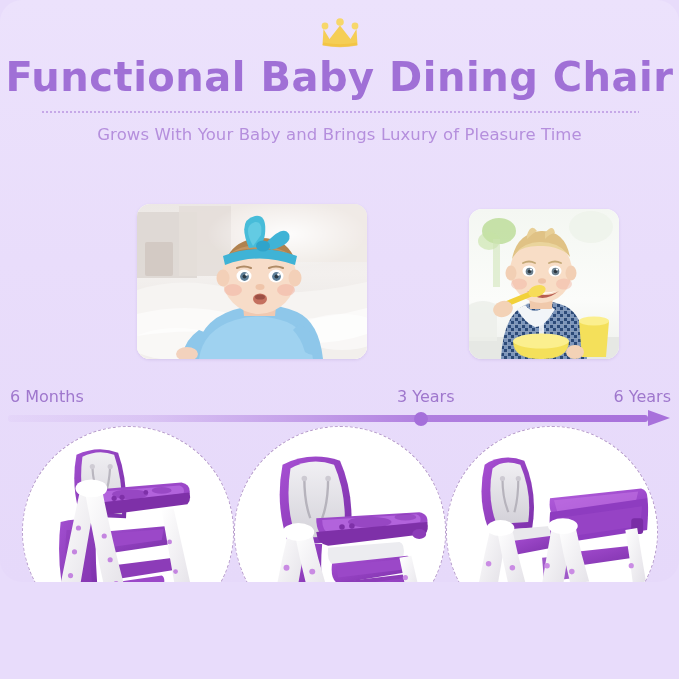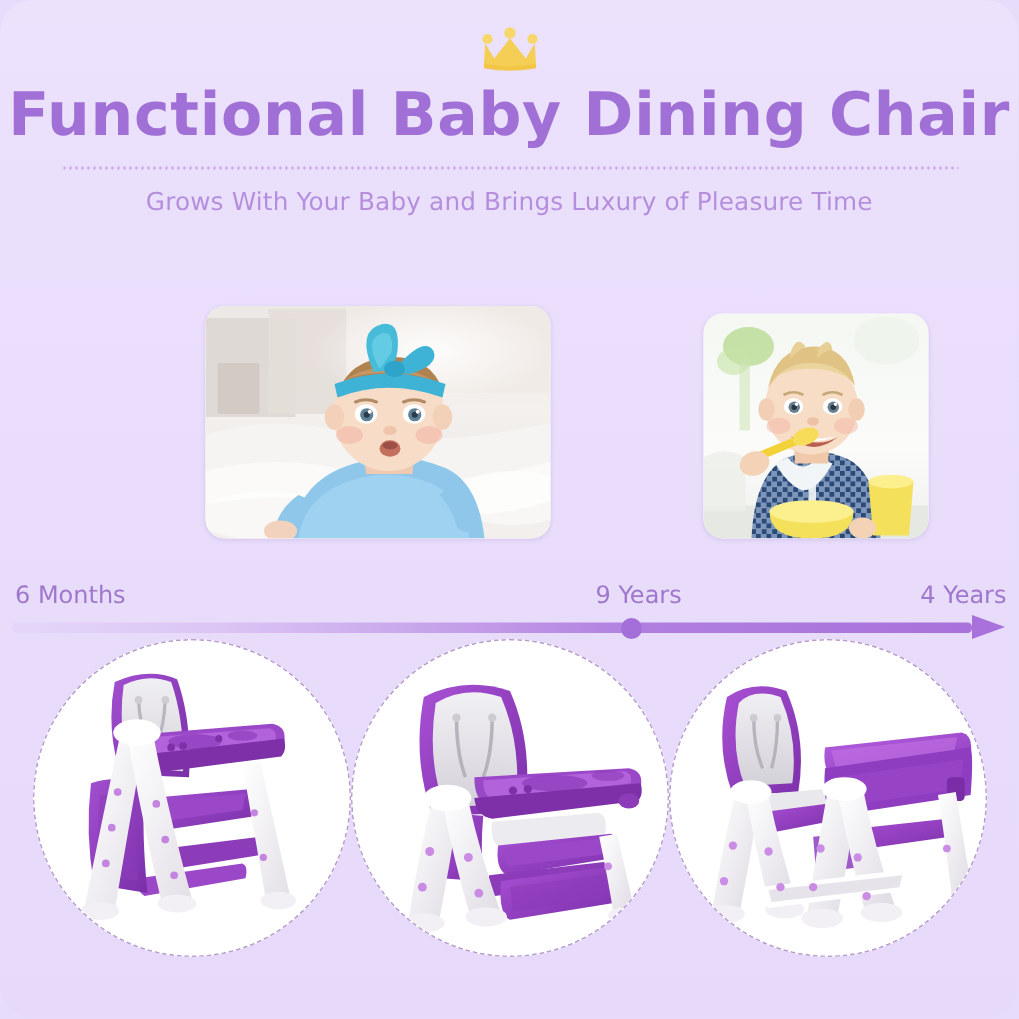--- a/index.html
+++ b/index.html
@@ -12,21 +12,21 @@
 
   body {
     background: #e8dcfb;
     font-family: "DejaVu Sans", sans-serif;
     position: relative;
   }
 
   .page {
     position: relative;
     width: 679px;
-    height: 679px;
+    height: 582px;
     background: linear-gradient(180deg, #ece2fc 0%, #e9ddfb 45%, #e6d9fa 100%);
     overflow: hidden;
     border-radius: 22px;
   }
 
   
   .header {
     padding-top: 14px;
     text-align: center;
   }
@@ -350,22 +350,22 @@
         <path d="M110 112 L140 112 L137 148 L113 148 Z" fill="#f4e05a"></path>
         <ellipse cx="125" cy="112" rx="15" ry="4.5" fill="#fbef8e"></ellipse>
 
         <ellipse cx="106" cy="143" rx="9" ry="7" fill="#f3d2b6"></ellipse>
       </svg>
     </div>
   </div>
 
   <div class="timeline">
     <div class="tl-label start">6 Months</div>
-    <div class="tl-label mid">9 Years</div>
-    <div class="tl-label end">4 Years</div>
+    <div class="tl-label mid">3 Years</div>
+    <div class="tl-label end">6 Years</div>
 
     <div class="tl-track"></div>
     <div class="tl-arrowhead"></div>
     <div class="tl-dot"></div>
   </div>
 
   <div class="products">
 
     <div class="product p1">
       <svg viewBox="0 0 212 212">

